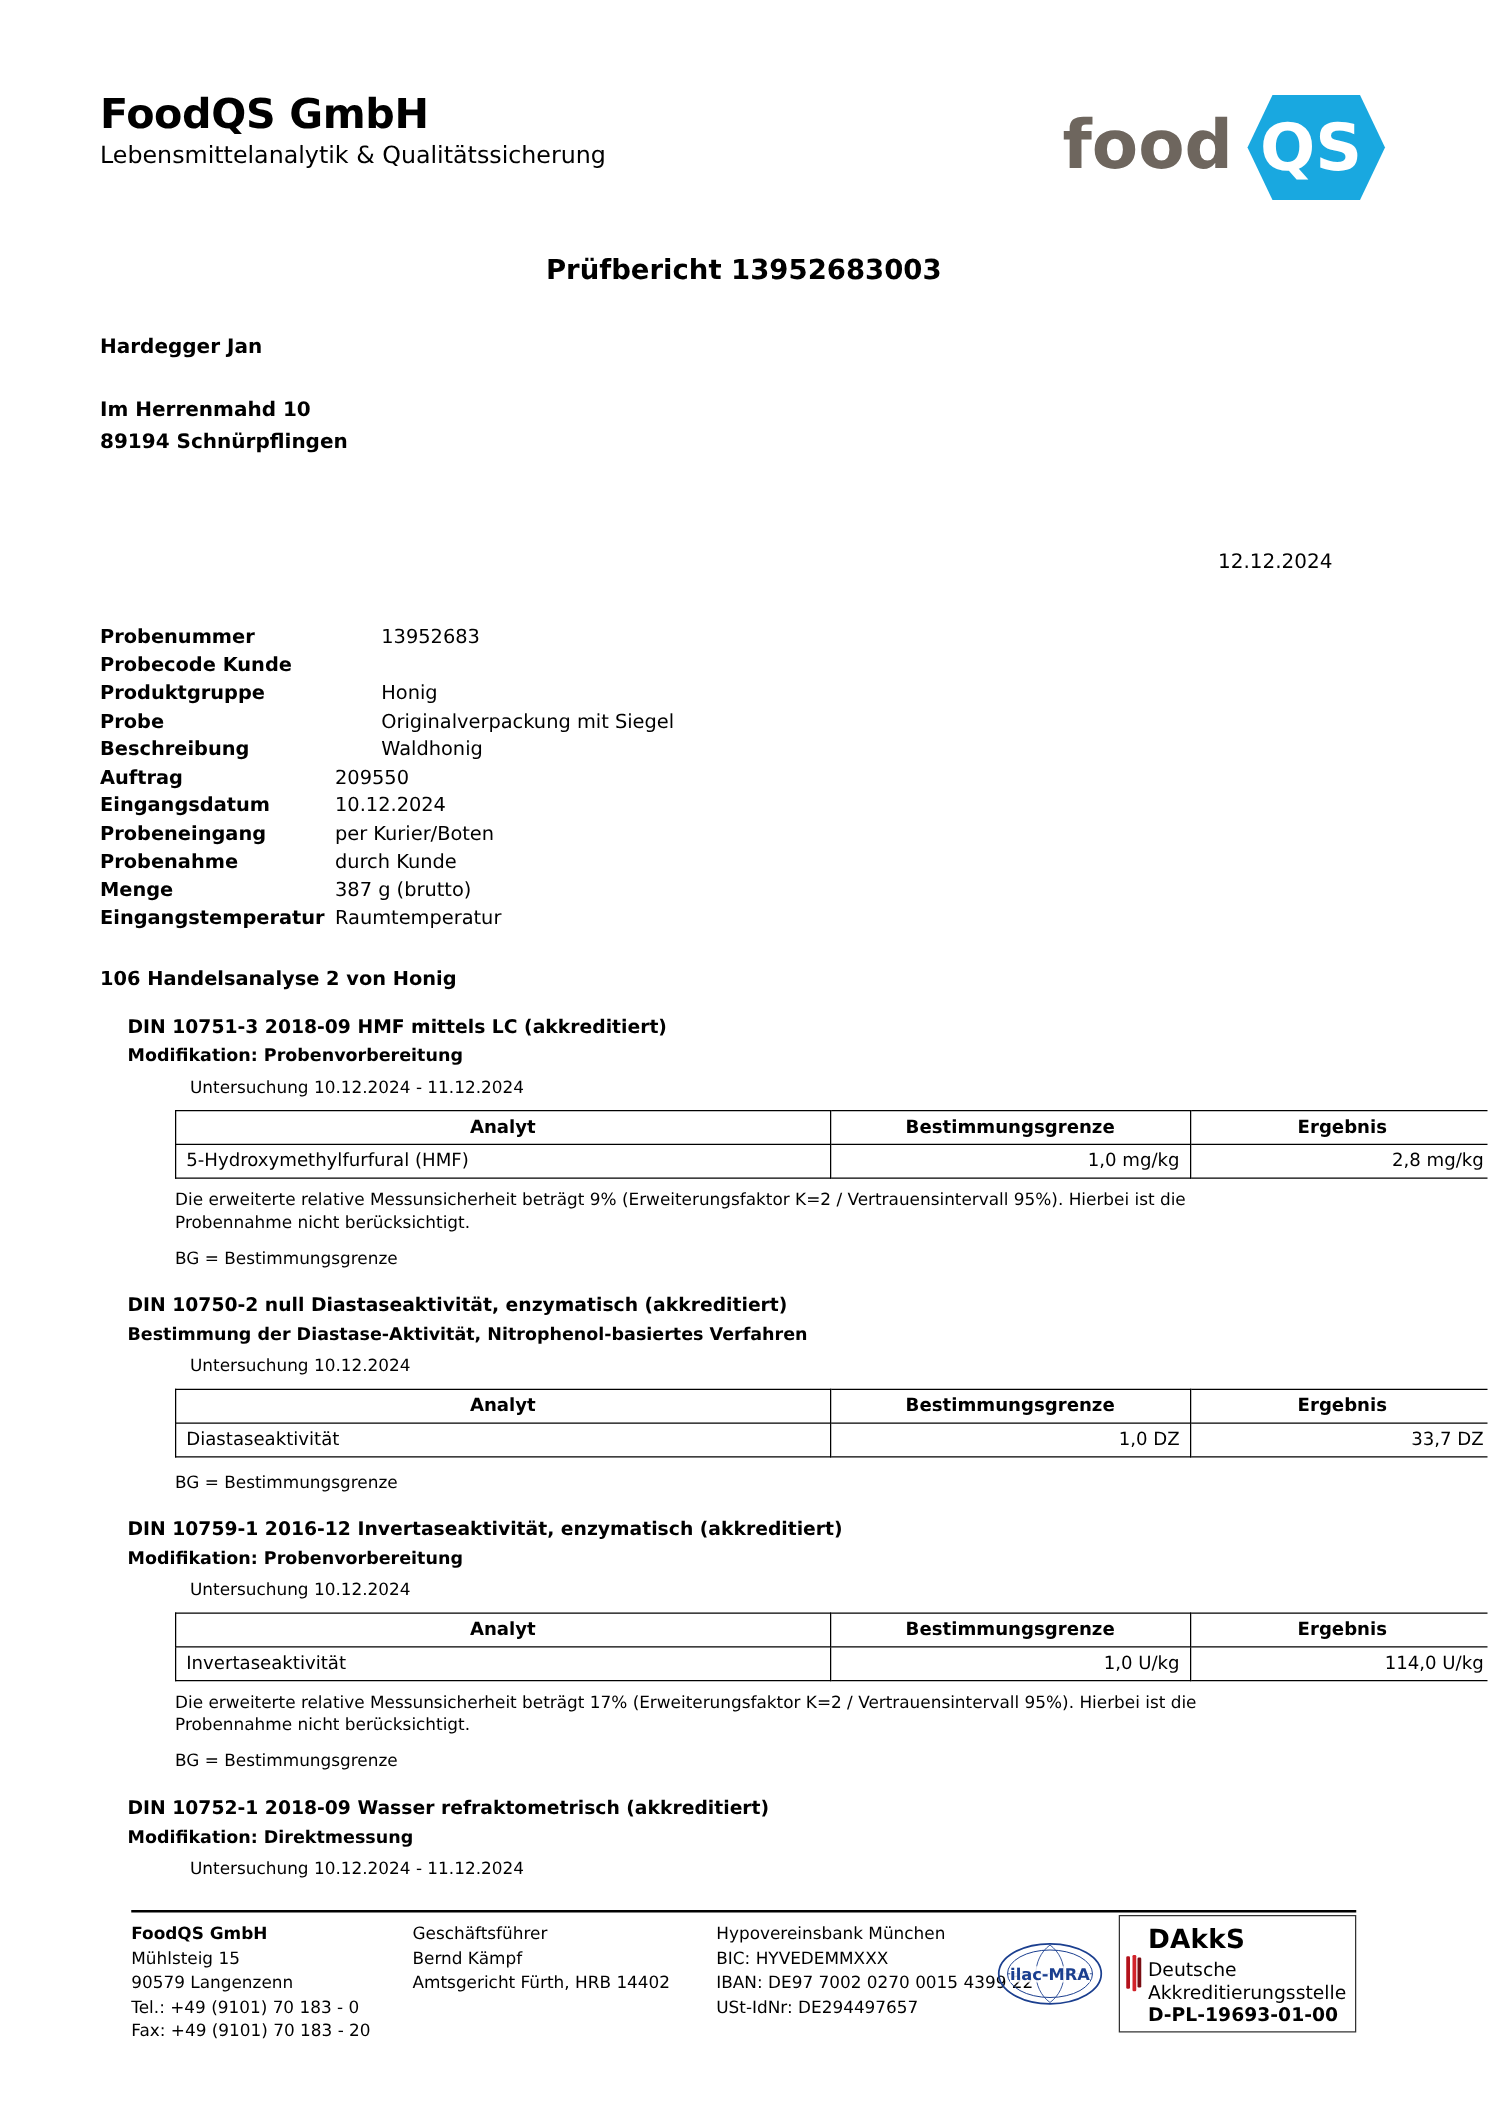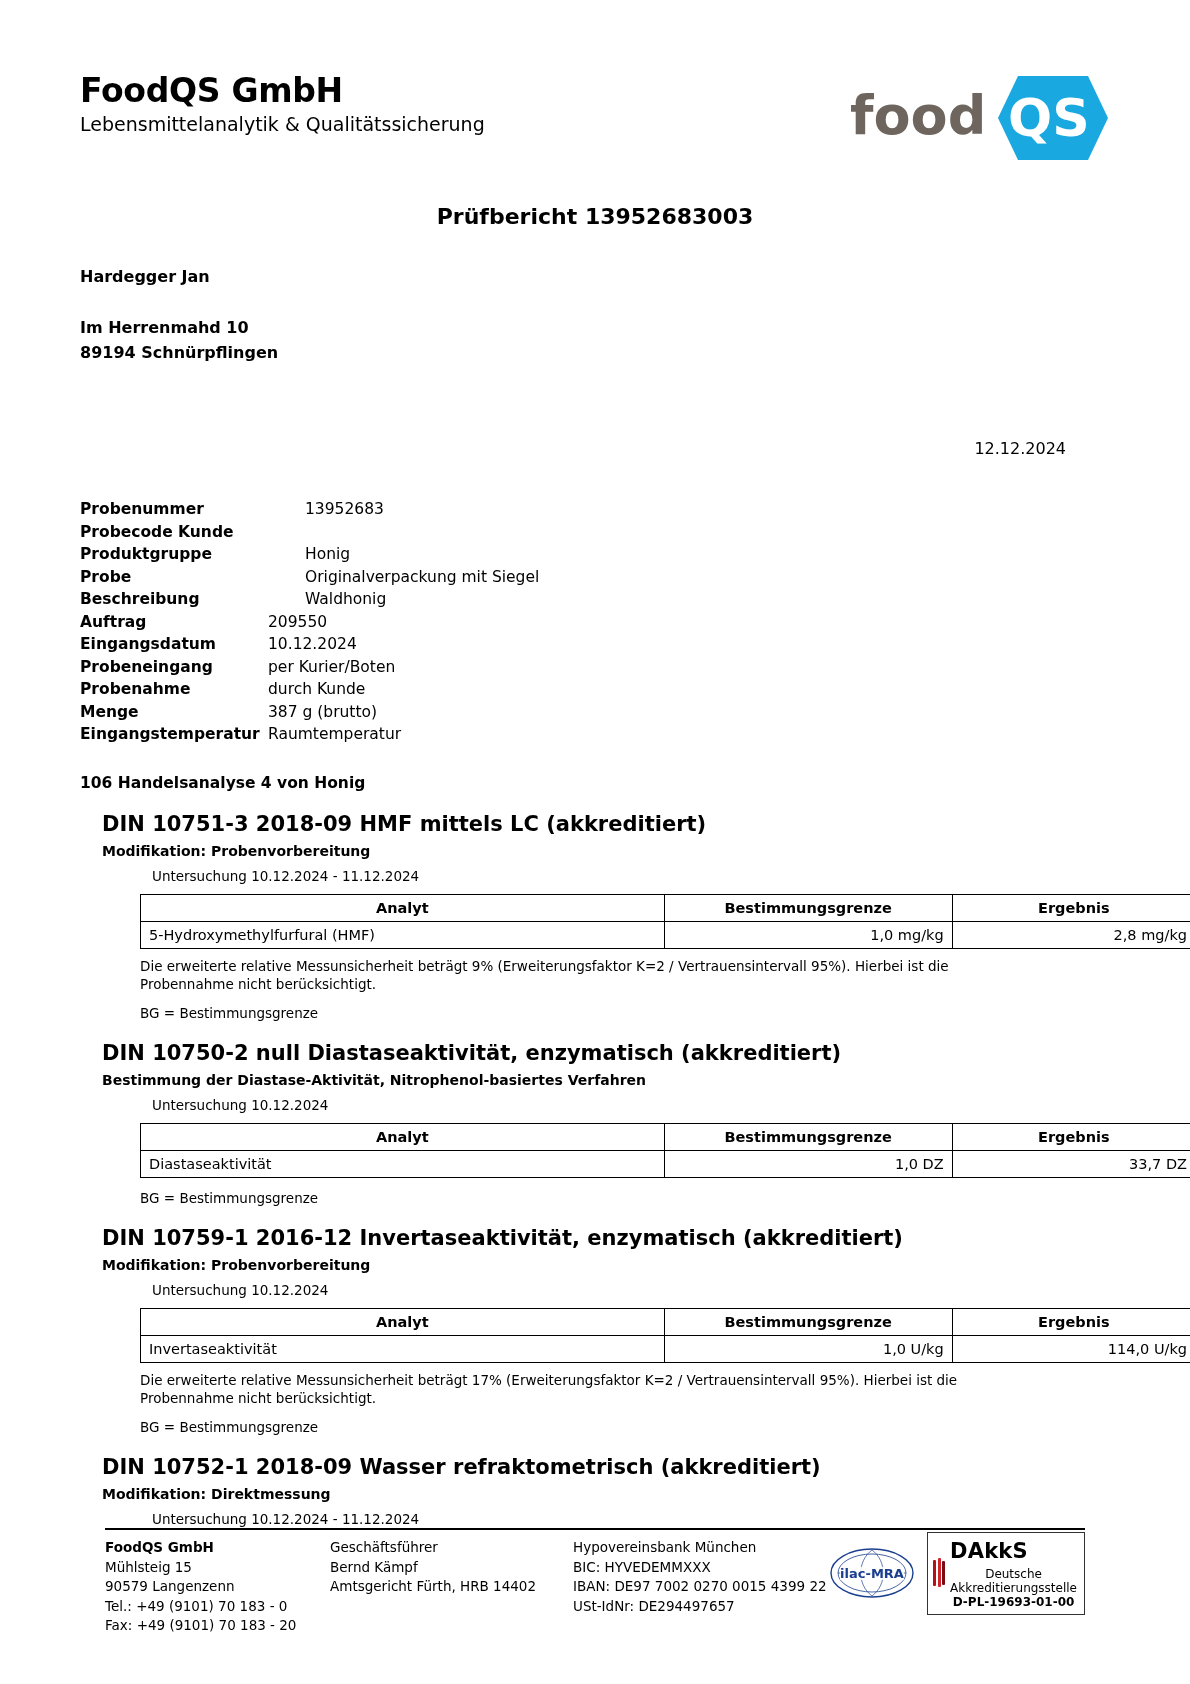--- a/index.html
+++ b/index.html
@@ -104,21 +104,21 @@
   .meta .k { font-weight: bold; }
   .meta .v { font-weight: normal; }
 
   
   .section-head {
     font-size: 15.5px;
     font-weight: bold;
     margin-top: 28px;
   }
   .method-head {
-    font-size: 21px;
+    font-size: 15px;
     font-weight: bold;
     margin-top: 20px;
     margin-left: 22px;
   }
   .method-sub {
     font-size: 14px;
     font-weight: bold;
     margin-top: 7px;
     margin-left: 22px;
   }
@@ -205,23 +205,23 @@
     display: flex;
     align-items: center;
     gap: 5px;
   }
   .dakks-text {
     font-size: 21px;
     font-weight: bold;
     letter-spacing: 0.2px;
   }
   .dakks-small {
-    font-size: 12px;
+    font-size: 15px;
     line-height: 1.2;
-    text-align: center;
+    text-align: left;
   }
   .bars { display: flex; gap: 1.5px; align-items: center; }
   .bars i { display: block; width: 3px; height: 26px; background: #b3121b; border-radius: 1px;}
   .bars i:nth-child(2){ background:#d2232a; height:29px;}
   .bars i:nth-child(3){ background:#7a0d13; height:24px;}
 </style>
 </head>
 <body>
 
 <div class="page">
@@ -274,21 +274,21 @@
       <div class="v">per Kurier/Boten</div>
       <div class="k">Probenahme</div>
       <div class="v">durch Kunde</div>
       <div class="k">Menge</div>
       <div class="v">387 g (brutto)</div>
       <div class="k">Eingangstemperatur</div>
       <div class="v">Raumtemperatur</div>
     </div>
   </div>
 
-  <div class="section-head">106 Handelsanalyse 4 von Honig</div>
+  <div class="section-head">106 Handelsanalyse 2 von Honig</div>
 
   <div>
     <div class="method-head">DIN 10751-3 2018-09 HMF mittels LC   (akkreditiert)</div>
     <div class="method-sub">Modifikation: Probenvorbereitung</div>
     <div class="exam-line">Untersuchung 10.12.2024   -  11.12.2024</div>
     <table class="res">
       <thead>
         <tr>
           <th class="c-analyt">Analyt</th>
           <th class="c-bg">Bestimmungsgrenze</th>

